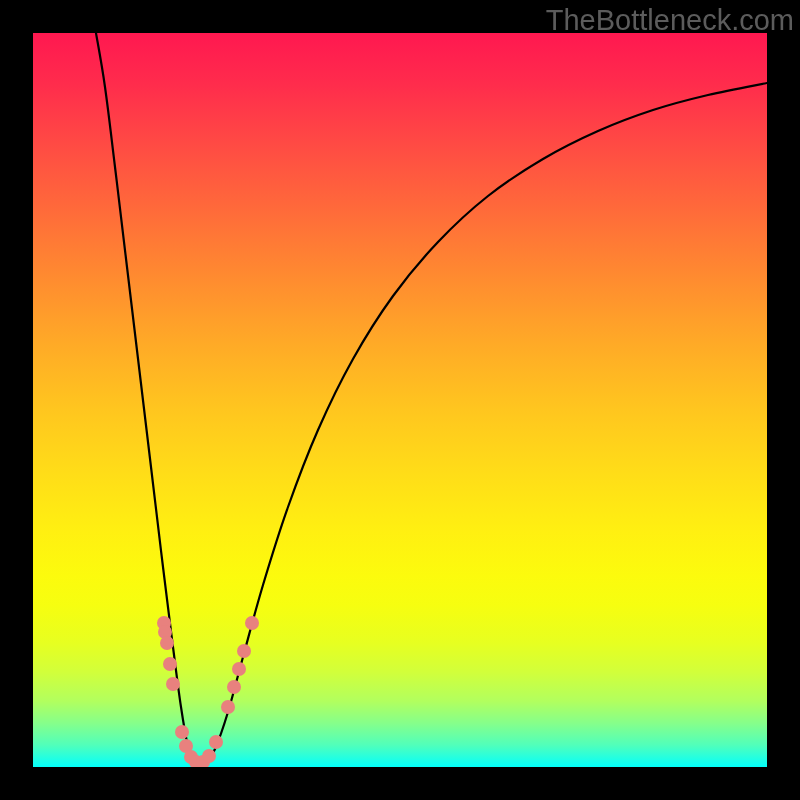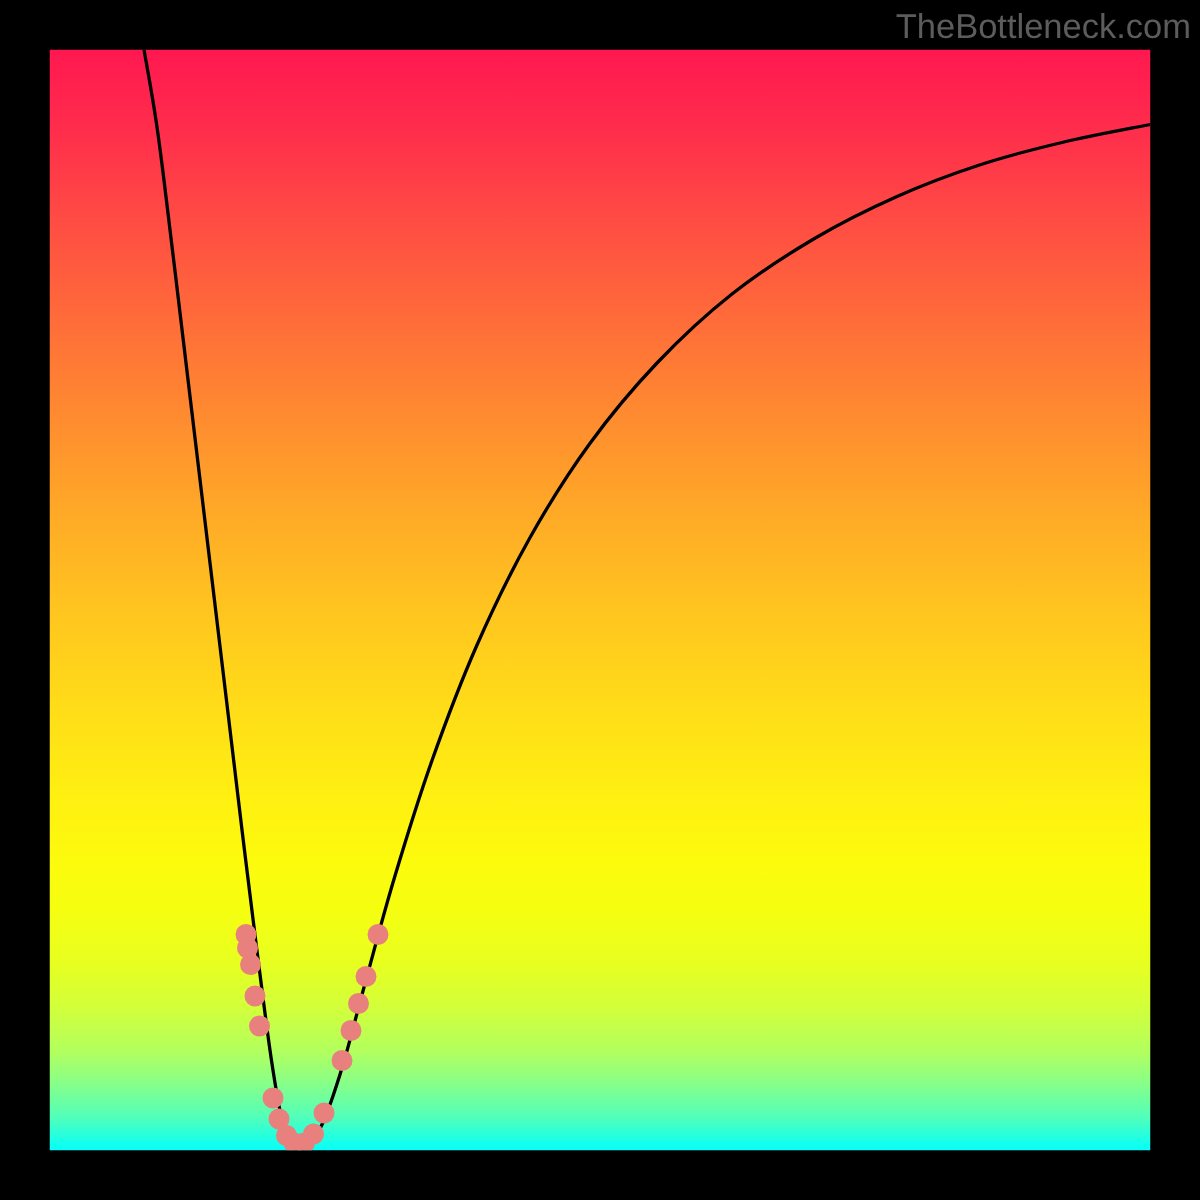--- a/index.html
+++ b/index.html
@@ -53,21 +53,21 @@
       #51ffba 97%,
       #1dffe6 99%,
       #04fffa 100%
     );
   }
   .watermark {
     position: absolute;
     right: 6px;
     top: 4px;
     color: #5c5c5c;
-    font-size: 23px;
+    font-size: 29px;
     font-weight: 400;
     letter-spacing: 0px;
     font-family: Arial, Helvetica, sans-serif;
     user-select: none;
   }
   svg.curves {
     position: absolute;
     left: 0;
     top: 0;
     width: 100%;

